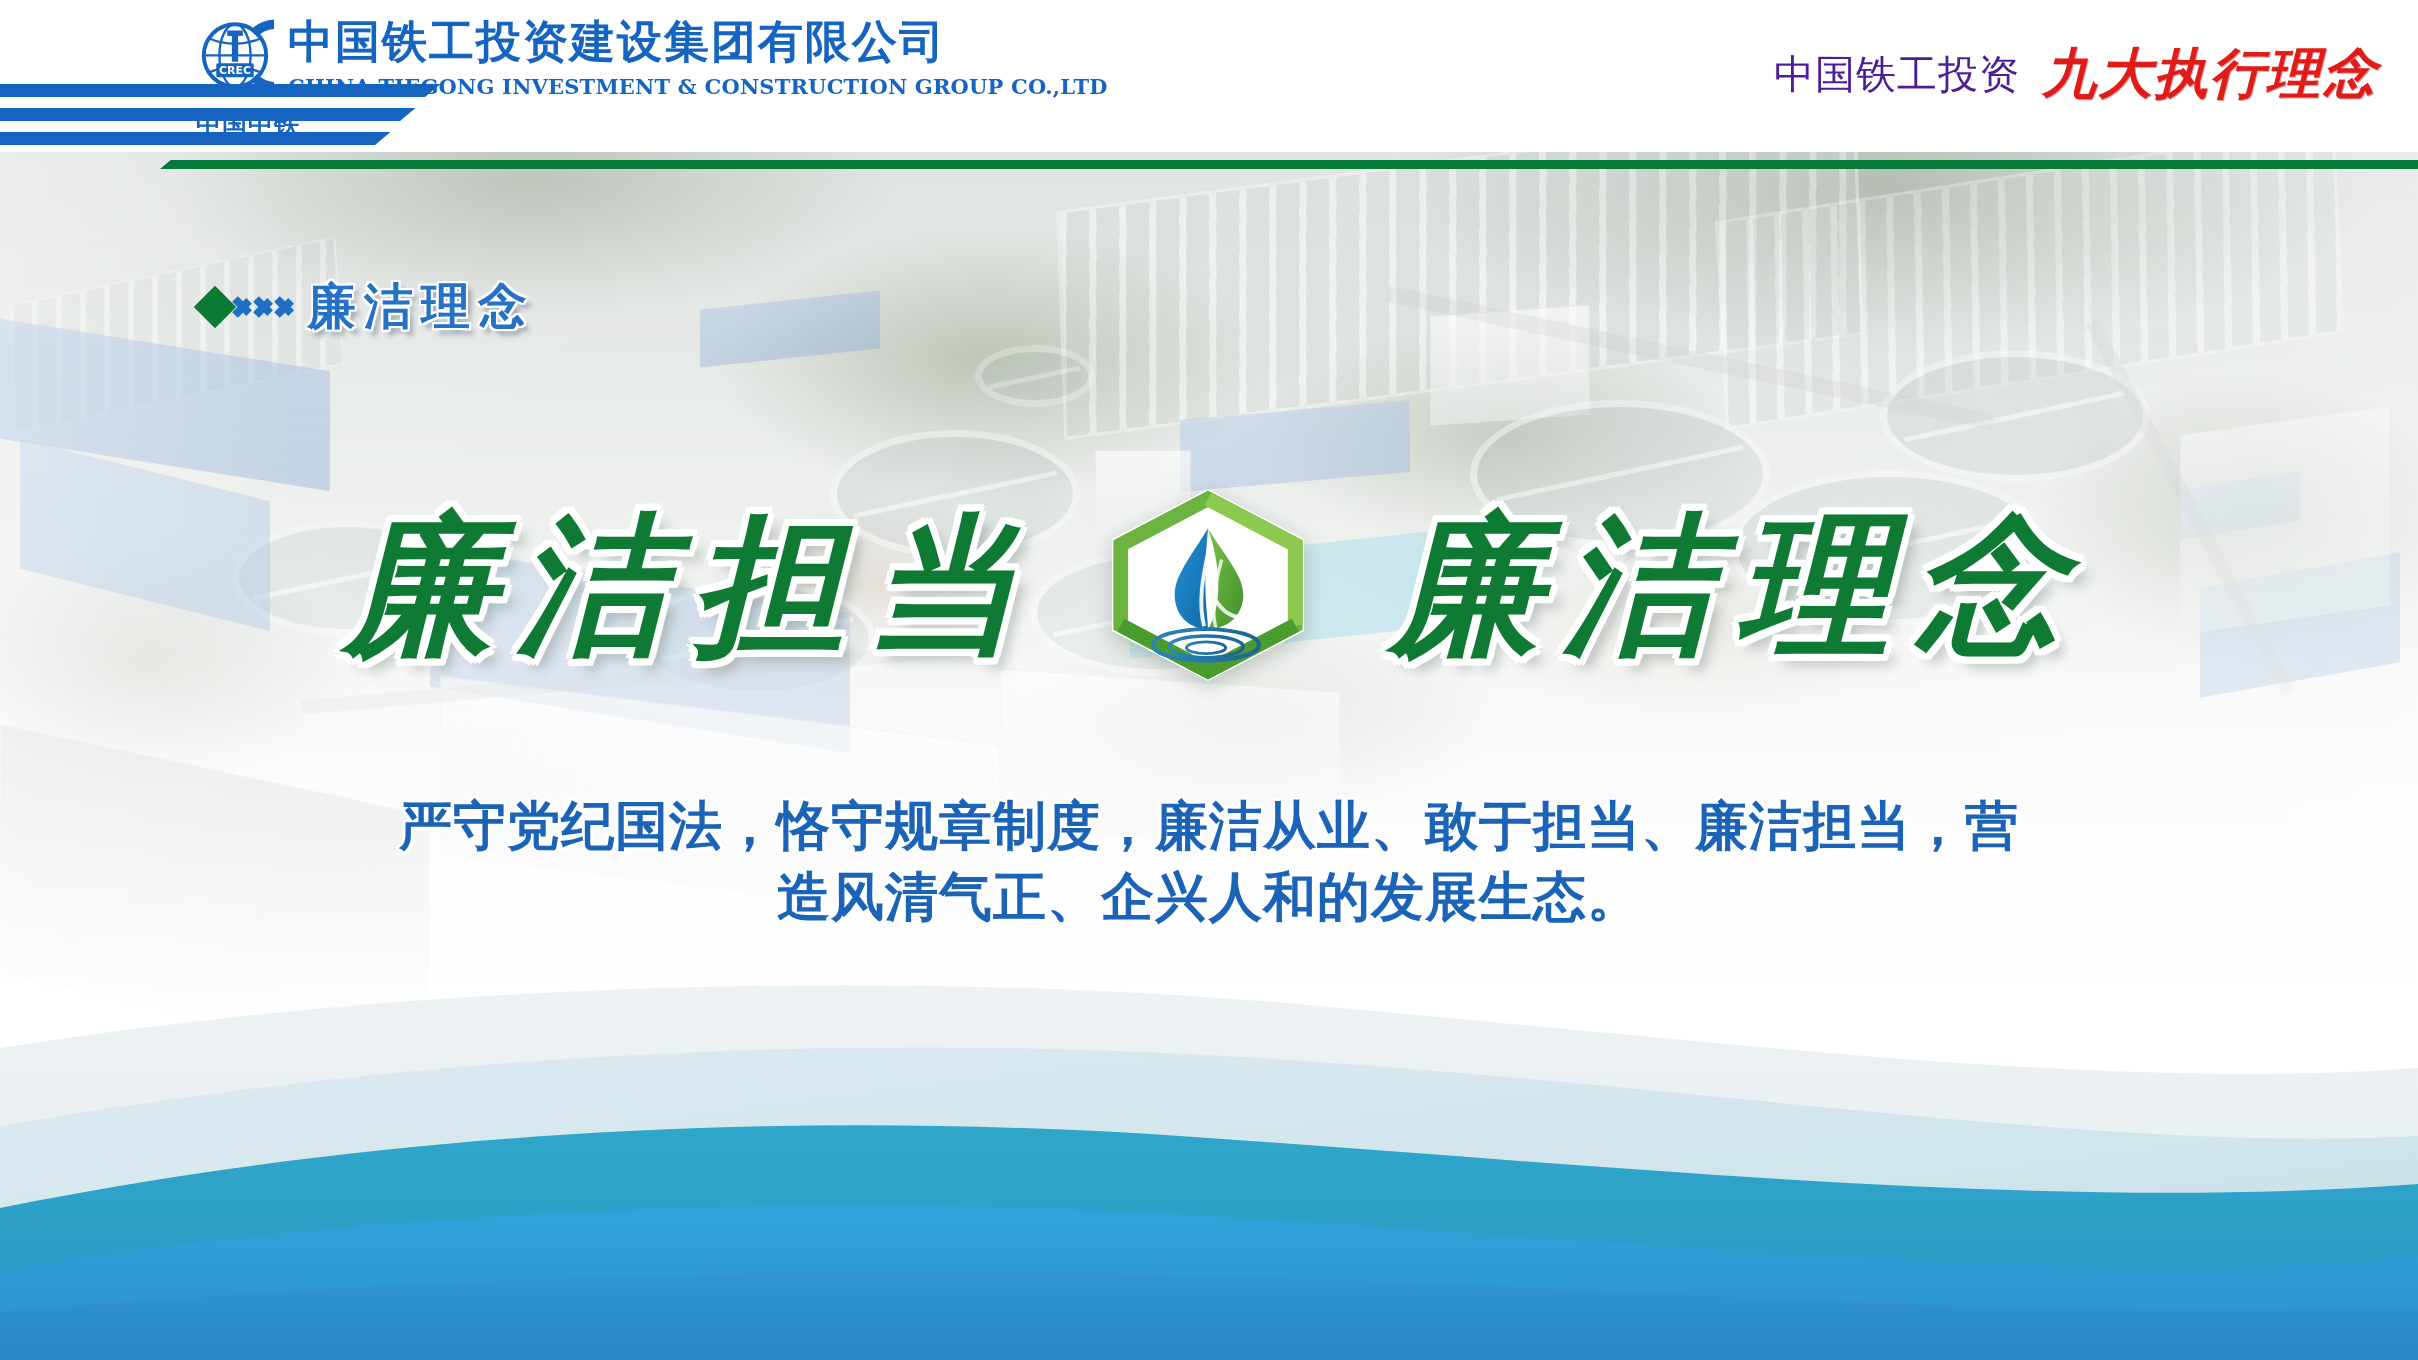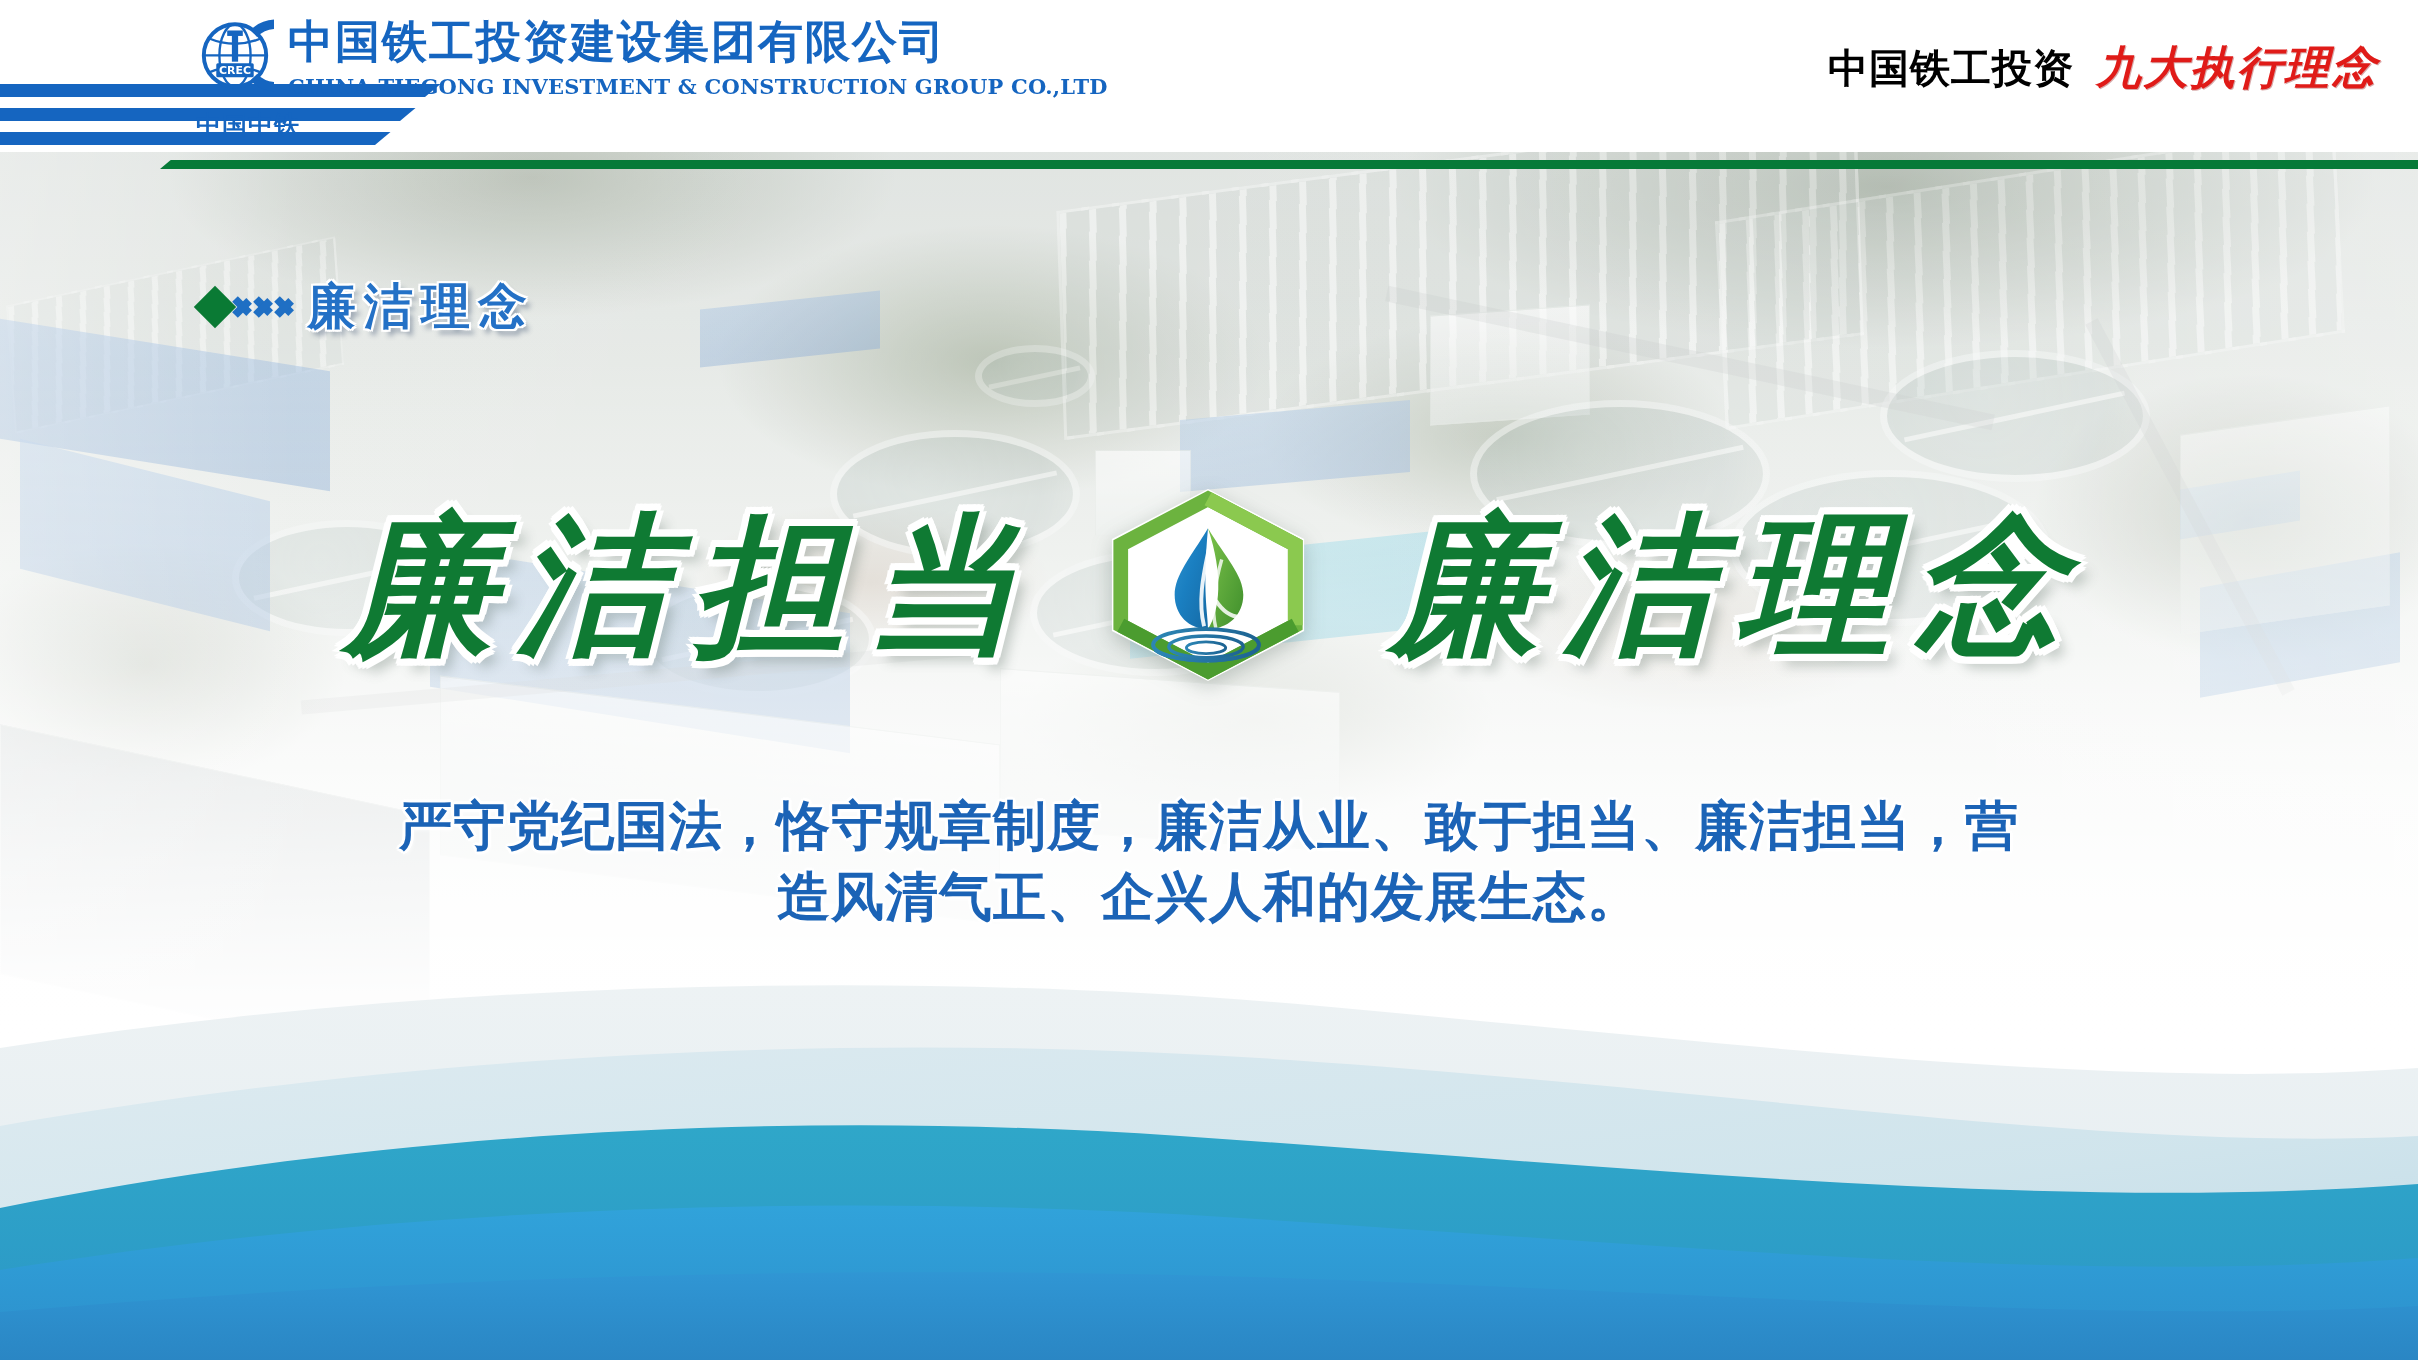--- a/index.html
+++ b/index.html
@@ -175,25 +175,25 @@
   .brand-en {
     margin-top:8px; font-size:21px; font-weight:700; color:#1565c0;
     letter-spacing:.2px; white-space:nowrap;
     font-family:"DejaVu Serif","Liberation Serif",serif;
   }
 
   .hdr-right {
     position:absolute; right:40px; top:38px; display:flex; align-items:center; gap:22px;
   }
   .hdr-right-cn {
-    font-size:40px; font-weight:700; color:#000000; letter-spacing:1px; white-space:nowrap;
+    font-size:40px; font-weight:400; color:#4c1d95; letter-spacing:1px; white-space:nowrap;
     font-family:"DejaVu Sans","Liberation Sans",sans-serif;
   }
   .hdr-right-red {
-    font-size:45px; font-weight:700; color:#e01b18; white-space:nowrap;
+    font-size:54px; font-weight:700; color:#e01b18; white-space:nowrap;
     font-family:"DejaVu Serif","Liberation Serif",serif;
     font-style:italic; letter-spacing:2px;
     text-shadow:1px 1px 0 rgba(140,10,8,.35);
   }
 
   
   .green-rules { position:absolute; left:0; top:138px; width:2418px; height:34px; z-index:39; }
   .green-rules i { position:absolute; display:block; height:9px; background:#067a38; }
   .gr1 { left:130px; top:4px;  width:2288px; transform:skewX(-50deg); transform-origin:left bottom; }
   .gr2 { left:160px; top:22px; width:2258px; transform:skewX(-50deg); transform-origin:left bottom; }

